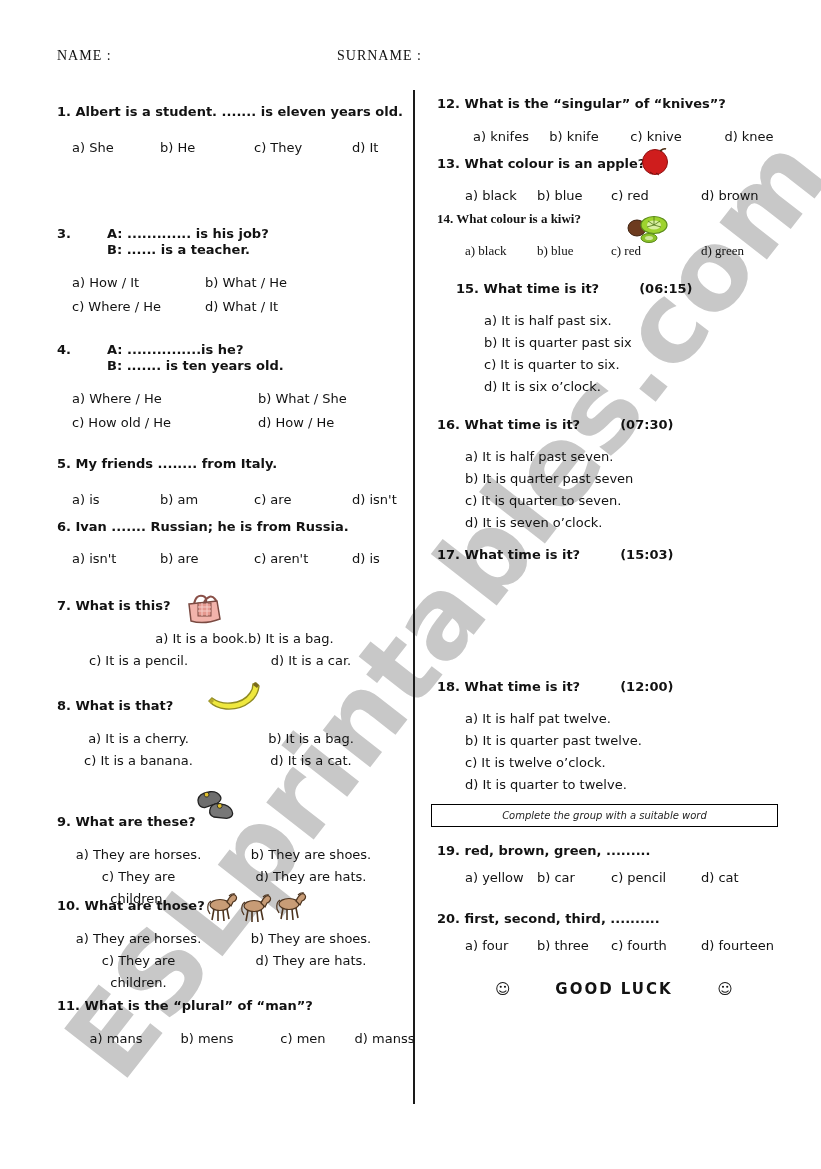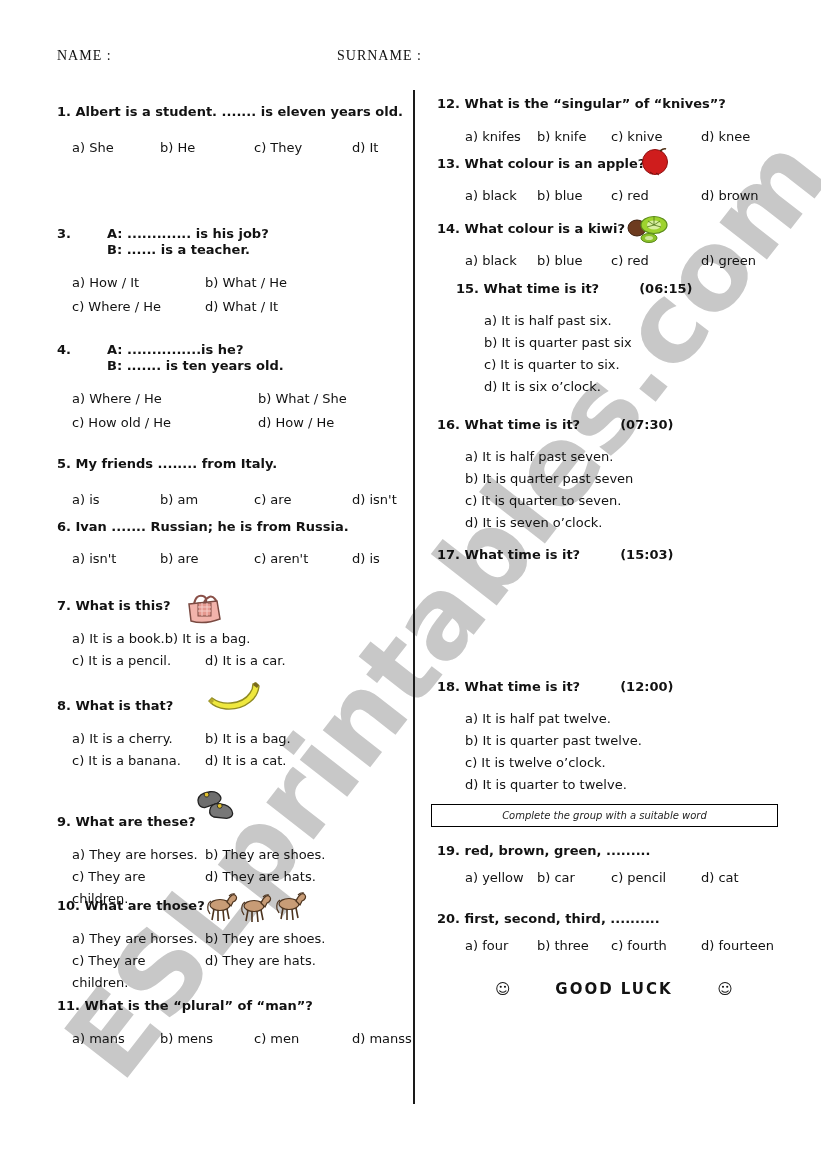--- a/index.html
+++ b/index.html
@@ -13,21 +13,21 @@
   .hdr{position:absolute;top:48px;font-family:"Liberation Serif","DejaVu Serif",serif;
         font-size:14px;letter-spacing:1px;color:#111;}
   .hdr.name{left:57px;} .hdr.surname{left:337px;}
   .divider{position:absolute;left:413px;top:90px;width:1.5px;height:1014px;background:#1a1a1a;}
   .q{position:absolute;width:360px;}
   .qt{font-weight:bold;font-size:13px;line-height:16px;}
   .qt .u{}
   .time{margin-left:40px;}
   .ab{padding-left:50px;}
   .opts{font-size:13px;margin-top:17px;line-height:22px;}
-  .m13{margin-top:13px;} .m14{margin-top:14px;} .m6{margin-top:8px;}
+  .m13{margin-top:13px;} .m14{margin-top:14px;text-align:center;} .m6{margin-top:8px;}
   .grid4L{display:grid;grid-template-columns:88px 94px 98px auto;padding-left:15px;}
   .grid4R{display:grid;grid-template-columns:72px 74px 90px auto;padding-left:28px;}
   .grid2{display:grid;grid-template-columns:133px auto;padding-left:15px;line-height:22px;}
   .lh24{line-height:24px;}
   .grid2w{display:grid;grid-template-columns:186px auto;padding-left:15px;line-height:24px;}
   .span2{grid-column:1 / span 2;}
   .vlist{padding-left:28px;line-height:22px;}
   .img{position:absolute;}
   .banner{position:absolute;left:431px;top:804px;width:345px;height:21px;border:1px solid #000;
         text-align:center;line-height:21px;font-style:italic;font-size:10px;color:#222;}
@@ -168,21 +168,21 @@
     <div class="q" style="left:437px;top:156px;">
       <div class="qt">13. What colour is an apple?</div>
       <div class="opts grid4R m13">
         <span>a) black</span>
         <span>b) blue</span>
         <span>c) red</span>
         <span>d) brown</span>
       </div>
     </div>
 
-    <div class="q" style="left:437px;top:221px;">
+    <div class="q" style="left:437px;top:211px;font-family:Liberation Serif, serif;">
       <div class="qt">14. What colour is a kiwi?</div>
       <div class="opts grid4R m13">
         <span>a) black</span>
         <span>b) blue</span>
         <span>c) red</span>
         <span>d) green</span>
       </div>
     </div>
 
     <div class="q" style="left:456px;top:281px;">

